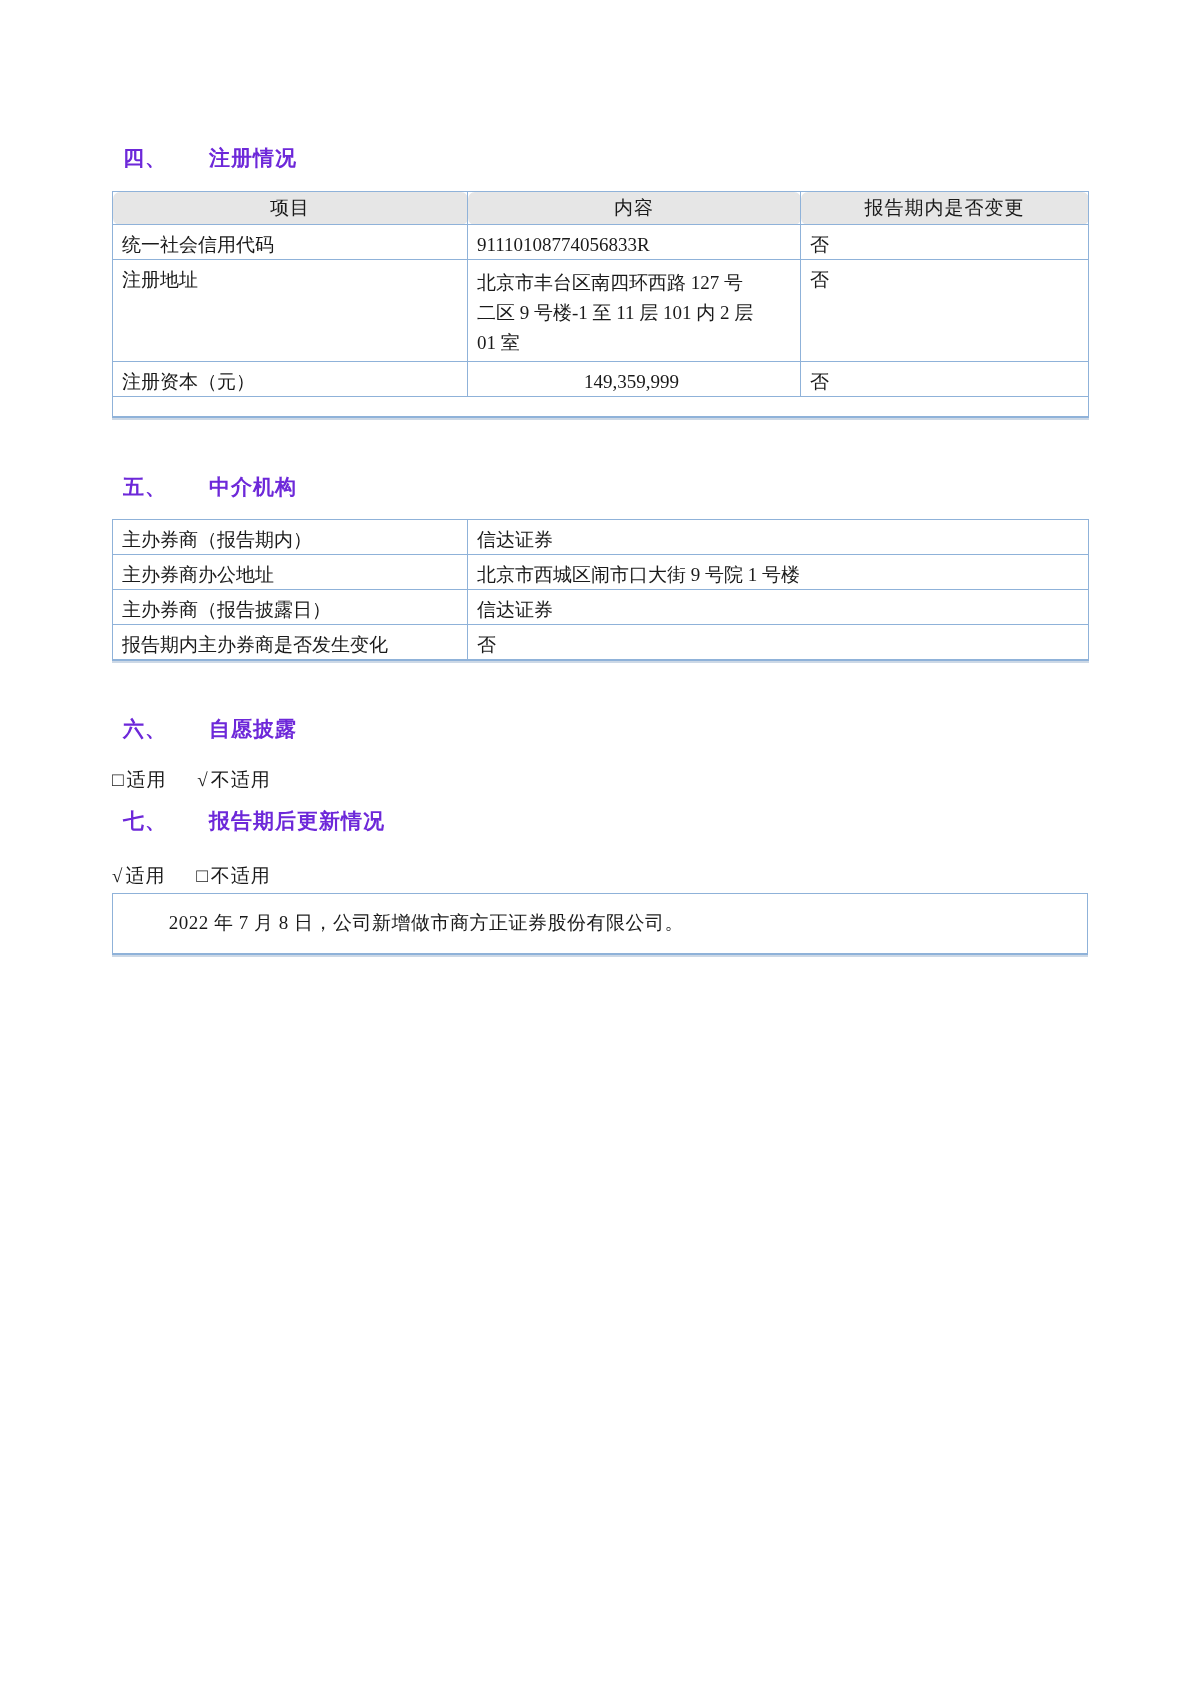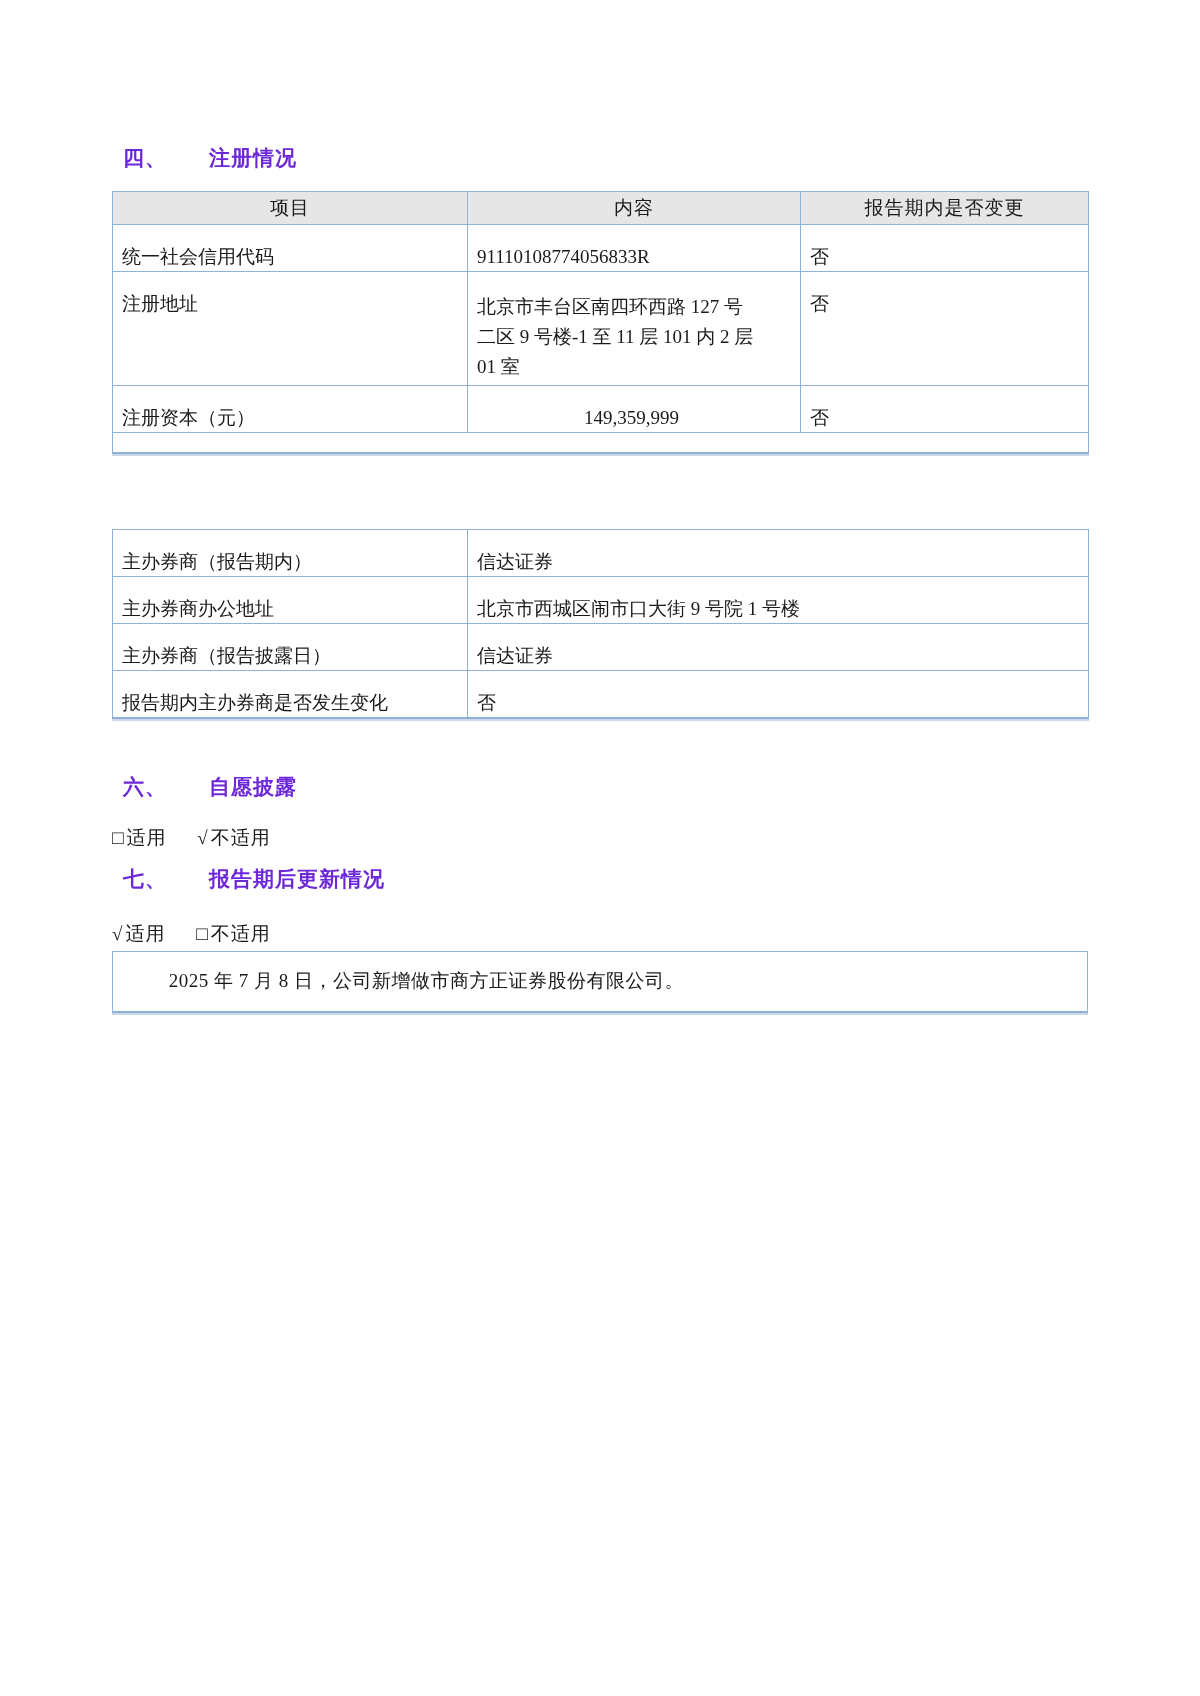--- a/index.html
+++ b/index.html
@@ -38,25 +38,26 @@
   }
   table.tbl, .tbl th, .tbl td { border: 1px solid #8fb2d9; }
   table.tbl { border-bottom-width: 2px; }
   .tbl th {
     background: #e6e6e6;
     font-weight: normal;
     font-size: 19px;
     height: 33px;
     text-align: center;
     letter-spacing: 1px;
+    border-radius: 7px;
   }
   .tbl td {
     font-size: 19px;
     vertical-align: top;
-    padding: 20px 9px 3px 9px;
+    padding: 8px 9px 3px 9px;
     line-height: 23px;
   }
   .tbl td.single { height: 31px; }
   .tbl2 td.single { height: 33px; }
   .addr-line { line-height: 30px; }
   td.num-cell { text-align: center; padding-right: 14px; }
   tr.empty-row td { height: 20px; padding: 0; }
   .gap-t1 { height: 20px; }   
   .gap-1  { height: 56px; }   
   .gap-t2 { height: 19px; }   
@@ -128,20 +129,23 @@
         <td class="single num-cell">149,359,999</td>
         <td class="single">否</td>
       </tr>
       <tr class="empty-row">
         <td colspan="3"></td>
       </tr>
     </tbody>
   </table>
   <div class="gap-1"></div>
 
+  <div class="sec-heading">
+    <span class="sec-num">五、</span><span class="sec-title">中介机构</span>
+  </div>
   <div class="gap-t2"></div>
 
   <table class="tbl tbl2">
     <colgroup>
         <col style="width:355px">
         <col style="width:621px">
       </colgroup>
     <tbody>
       <tr>
         <td class="single">主办券商（报告期内）</td>
@@ -179,16 +183,16 @@
   </div>
   <div class="gap-5"></div>
 
   <div class="opts-line">
     <span class="opt"><span class="mark">√</span><span>适用</span></span>
     <span class="opt"><span class="mark">□</span><span>不适用</span></span>
   </div>
   <div class="gap-6"></div>
 
   <div class="note-box">
-    <p>2025 年 7 月 8 日，公司新增做市商方正证券股份有限公司。</p>
+    <p>2022 年 7 月 8 日，公司新增做市商方正证券股份有限公司。</p>
   </div>
 
 </div>
 
 </body></html>

